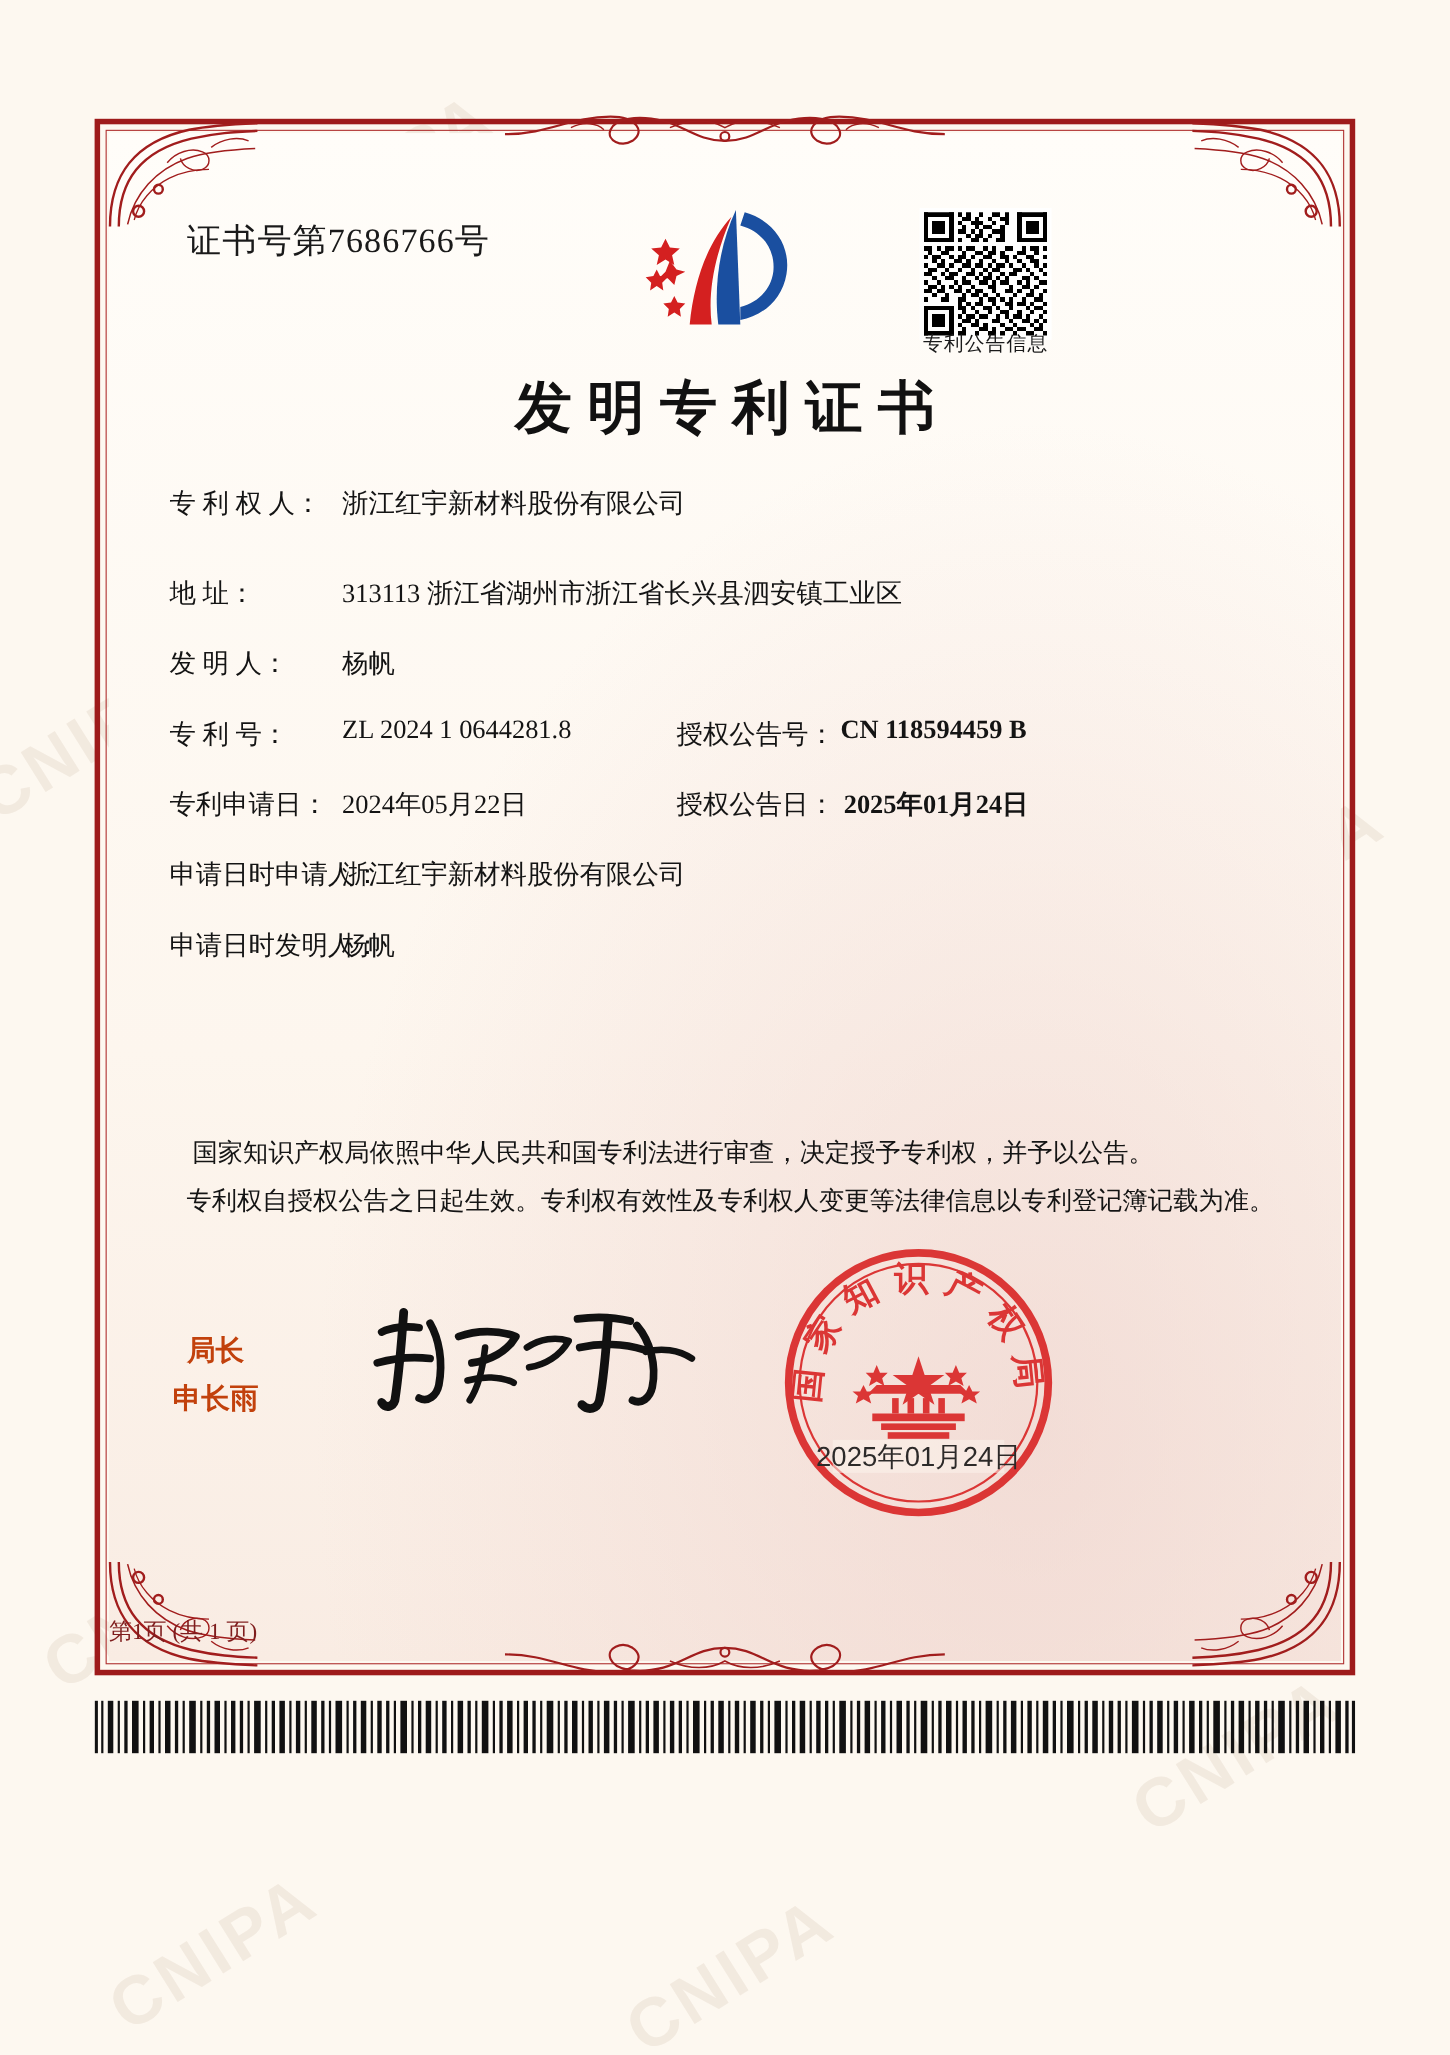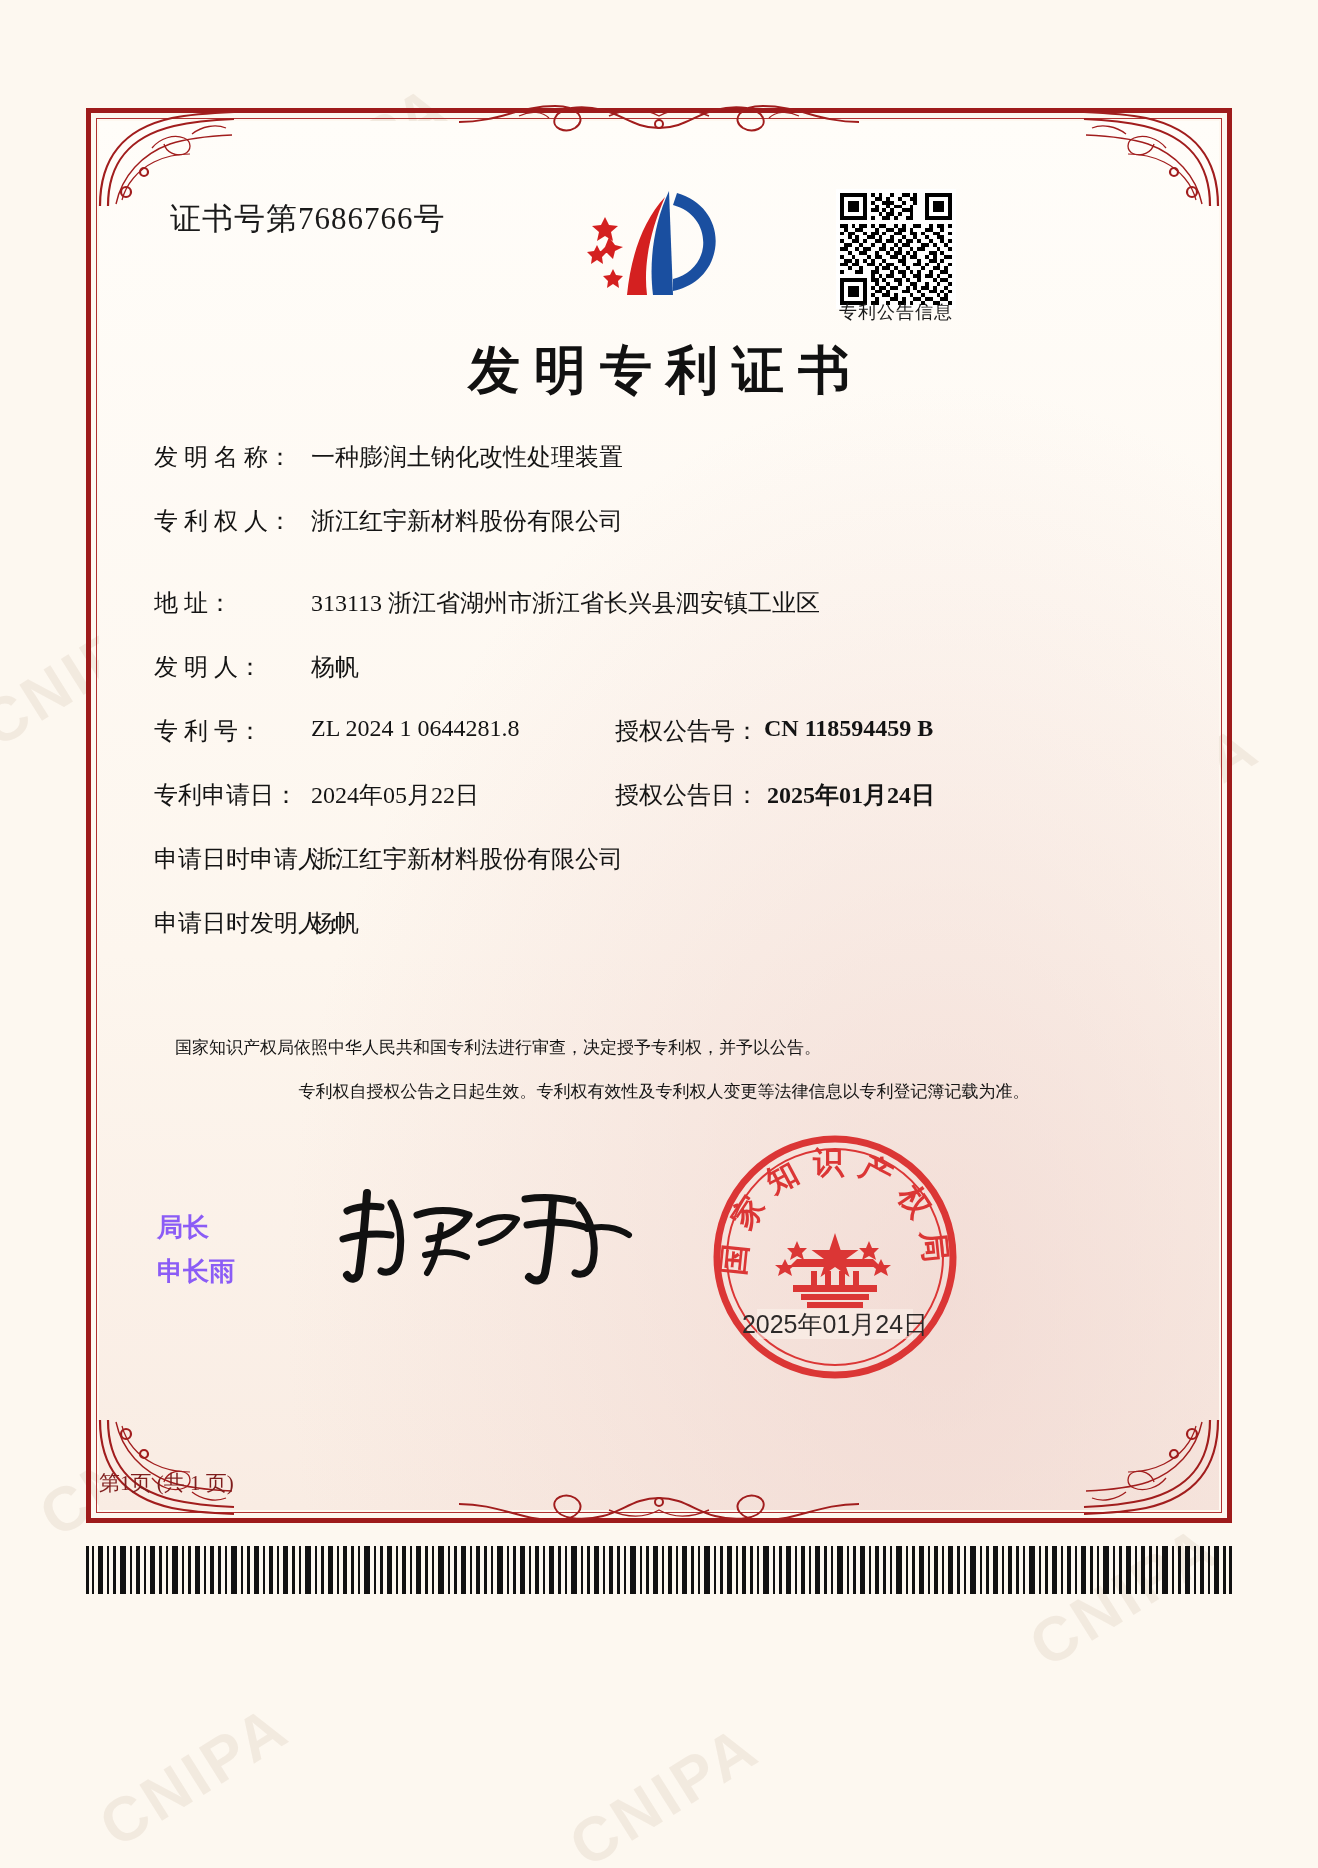--- a/index.html
+++ b/index.html
@@ -197,35 +197,36 @@
   }
   .f-value2.wide {
     left: 668px;
   }
 
   .notice {
     position: absolute;
     left: 0;
     top: 905px;
     width: 1120px;
-    font-size: 17px;
+    font-size: 23px;
     color: #141414;
     line-height: 44px;
   }
   .notice .l1 { padding-left: 76px; }
   .notice .l2 { padding-left: 10px; text-align: center; }
 
   .director-block {
     position: absolute;
     left: 58px;
     top: 1085px;
     font-size: 26px;
     line-height: 44px;
-    color: #8b5cf6;
+    color: #c2410c;
     font-weight: bold;
+    text-align: center;
   }
 
   .signature {
     position: absolute;
     left: 230px;
     top: 1060px;
     width: 320px;
     height: 110px;
   }
 
@@ -591,24 +592,20 @@
           <rect x="28" y="28" width="1" height="1"></rect>
       </g>
     </svg>
   </div>
   <div class="qr-caption">专利公告信息</div>
 
   <div class="main-title">发明专利证书</div>
 
   <div class="fields">
 
-    <div class="field-row">
-      <span class="f-label">发 明 名 称：</span>
-      <span class="f-value">一种膨润土钠化改性处理装置</span>
-    </div>
 
     <div class="field-row" style="height:82px;">
       <span class="f-label">专 利 权 人：</span>
       <span class="f-value">浙江红宇新材料股份有限公司</span>
     </div>
 
     <div class="field-row">
       <span class="f-label">地        址：</span>
       <span class="f-value">313113 浙江省湖州市浙江省长兴县泗安镇工业区</span>
     </div>

